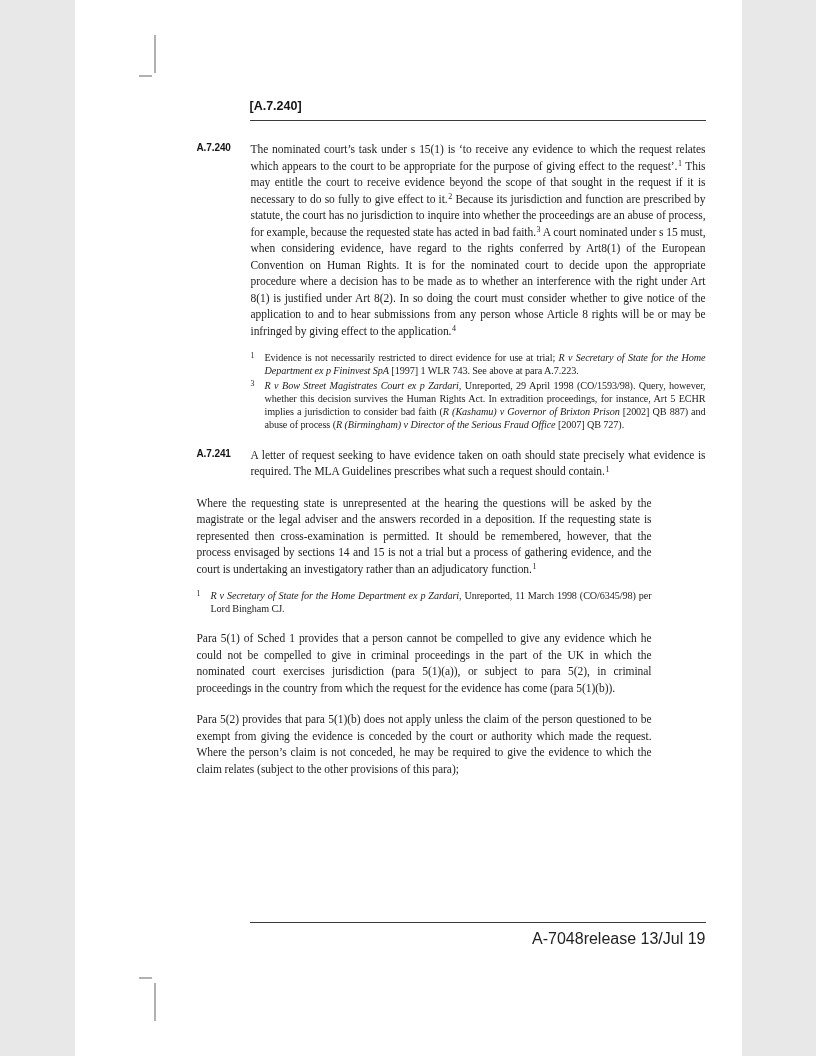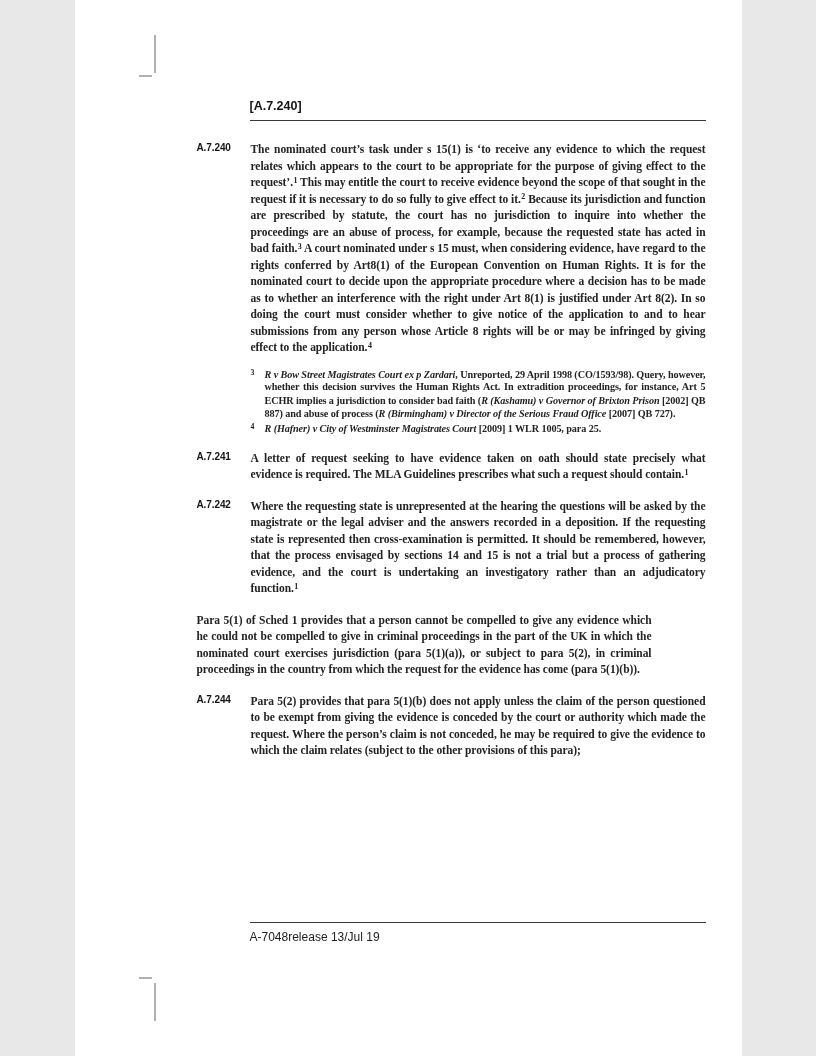--- a/index.html
+++ b/index.html
@@ -49,21 +49,21 @@
   .para-num {
     flex: none;
     width: 54px;
     font-family: "Liberation Sans", sans-serif;
     font-size: 10px;
     font-weight: bold;
     color: #151515;
     padding-top: 1px;
     letter-spacing: -0.1px;
   }
-  .para-body { width: 455px; font-weight: bold; }
+  .para-body { width: 455px; }
   .body-text {
     font-size: 11.5px;
     line-height: 16.5px;
     text-align: justify;
     letter-spacing: -0.05px;
     color: #232323;
   }
   sup.ref {
     font-size: 8px;
     line-height: 0;
@@ -89,24 +89,24 @@
   }
   .it { font-style: italic; }
   
   .running-footer {
     position: absolute;
     left: 175px; top: 922px;
     width: 456px;
     border-top: 1.2px solid #3a3a3a;
     padding-top: 7px;
     display: flex;
-    justify-content: flex-start;
+    justify-content: flex-end;
     align-items: baseline;
     font-family: "Liberation Sans", sans-serif;
-    font-size: 12px;
+    font-size: 16px;
     color: #222222;
   }
 </style>
 </head>
 <body>
 
 <div class="page">
 
   <div class="crop crop-tl-v"></div>
   <div class="crop crop-tl-h"></div>
@@ -120,44 +120,45 @@
   <div class="running-header">
     <span>[A.7.240]</span>
   </div>
 
   <main class="content">
       <section class="para-block">
         <div class="para-num">A.7.240</div>
         <div class="para-body">
           <p class="body-text"><span>The nominated court’s task under s 15(1) is ‘to receive any evidence to which the request relates which appears to the court to be appropriate for the purpose of giving effect to the request’.</span><sup class="ref">1</sup><span> This may entitle the court to receive evidence beyond the scope of that sought in the request if it is necessary to do so fully to give effect to it.</span><sup class="ref">2</sup><span> Because its jurisdiction and function are prescribed by statute, the court has no jurisdiction to inquire into whether the proceedings are an abuse of process, for example, because the requested state has acted in bad faith.</span><sup class="ref">3</sup><span> A court nominated under s 15 must, when considering evidence, have regard to the rights conferred by Art8(1) of the European Convention on Human Rights. It is for the nominated court to decide upon the appropriate procedure where a decision has to be made as to whether an interference with the right under Art 8(1) is justified under Art 8(2). In so doing the court must consider whether to give notice of the application to and to hear submissions from any person whose Article 8 rights will be or may be infringed by giving effect to the application.</span><sup class="ref">4</sup></p>
           <div class="footnotes">
+            <div class="footnote"><span class="fn-num">1</span><span>Evidence is not necessarily restricted to direct evidence for use at trial; </span><span class="it">R v Secretary of State for the Home Department ex p Fininvest SpA</span><span> [1997] 1 WLR 743. See above at para A.7.223.</span></div>
             <div class="footnote"><span class="fn-num">3</span><span class="it">R v Bow Street Magistrates Court ex p Zardari</span><span>, Unreported, 29 April 1998 (CO/1593/98). Query, however, whether this decision survives the Human Rights Act. In extradition proceedings, for instance, Art 5 ECHR implies a jurisdiction to consider bad faith (</span><span class="it">R (Kashamu) v Governor of Brixton Prison</span><span> [2002] QB 887) and abuse of process (</span><span class="it">R (Birmingham) v Director of the Serious Fraud Office</span><span> [2007] QB 727).</span></div>
-            <div class="footnote"><span class="fn-num">4</span><span class="it">R (Hafner) v City of Westminster Magistrates Court</span><span> [2009] 1 WLR 1005, para 25.</span></div>
           </div>
         </div>
       </section>
       <section class="para-block">
         <div class="para-num">A.7.241</div>
         <div class="para-body">
           <p class="body-text"><span>A letter of request seeking to have evidence taken on oath should state precisely what evidence is required. The MLA Guidelines prescribes what such a request should contain.</span><sup class="ref">1</sup></p>
         </div>
       </section>
       <section class="para-block">
-        <div class="para-num">A.7.242</div>
         <div class="para-body">
           <p class="body-text"><span>Where the requesting state is unrepresented at the hearing the questions will be asked by the magistrate or the legal adviser and the answers recorded in a deposition. If the requesting state is represented then cross-examination is permitted. It should be remembered, however, that the process envisaged by sections 14 and 15 is not a trial but a process of gathering evidence, and the court is undertaking an investigatory rather than an adjudicatory function.</span><sup class="ref">1</sup></p>
+          <div class="footnotes">
+            <div class="footnote"><span class="fn-num">1</span><span class="it">R v Secretary of State for the Home Department ex p Zardari</span><span>, Unreported, 11 March 1998 (CO/6345/98) per Lord Bingham CJ.</span></div>
+          </div>
         </div>
       </section>
       <section class="para-block">
         <div class="para-body">
           <p class="body-text"><span>Para 5(1) of Sched 1 provides that a person cannot be compelled to give any evidence which he could not be compelled to give in criminal proceedings in the part of the UK in which the nominated court exercises jurisdiction (para 5(1)(a)), or subject to para 5(2), in criminal proceedings in the country from which the request for the evidence has come (para 5(1)(b)).</span></p>
         </div>
       </section>
       <section class="para-block">
-        <div class="para-num">A.7.244</div>
         <div class="para-body">
           <p class="body-text"><span>Para 5(2) provides that para 5(1)(b) does not apply unless the claim of the person questioned to be exempt from giving the evidence is conceded by the court or authority which made the request. Where the person’s claim is not conceded, he may be required to give the evidence to which the claim relates (subject to the other provisions of this para);</span></p>
         </div>
       </section>
     </main>
 
   <div class="running-footer">
     <span>A-7048</span>
     <span>release 13/Jul 19</span>
   </div>

